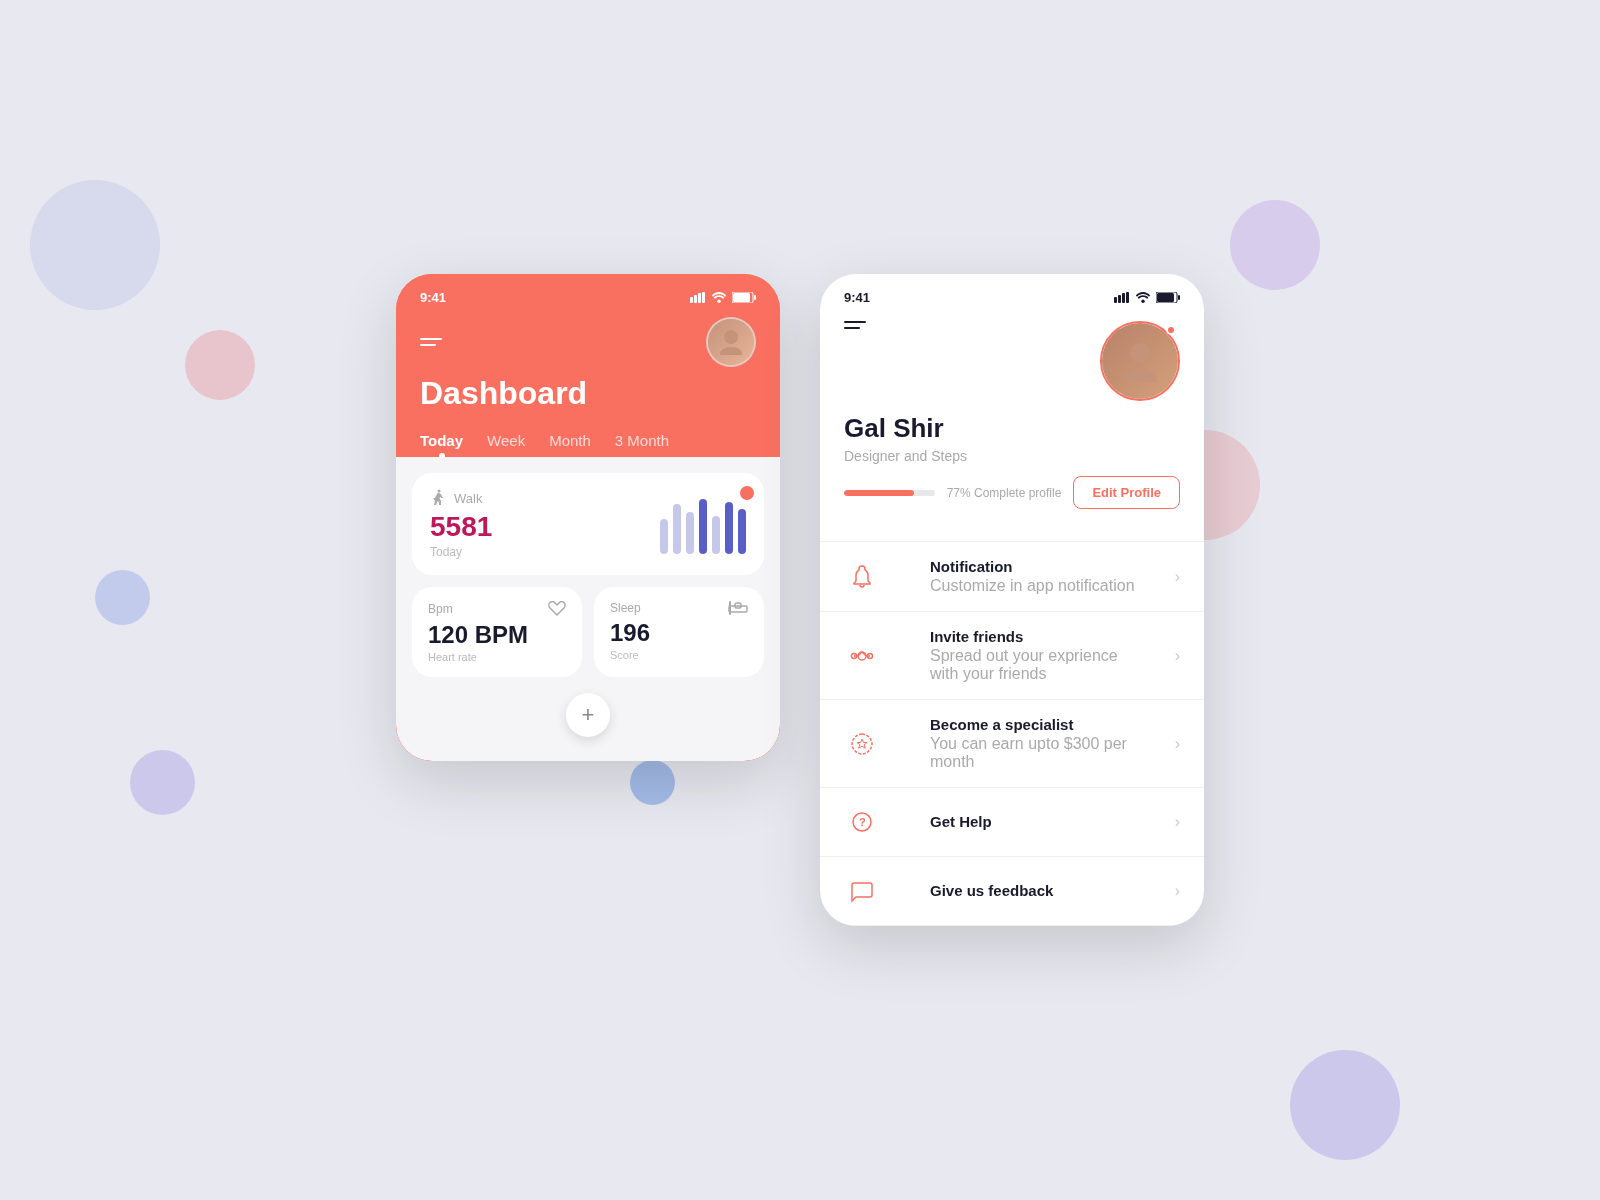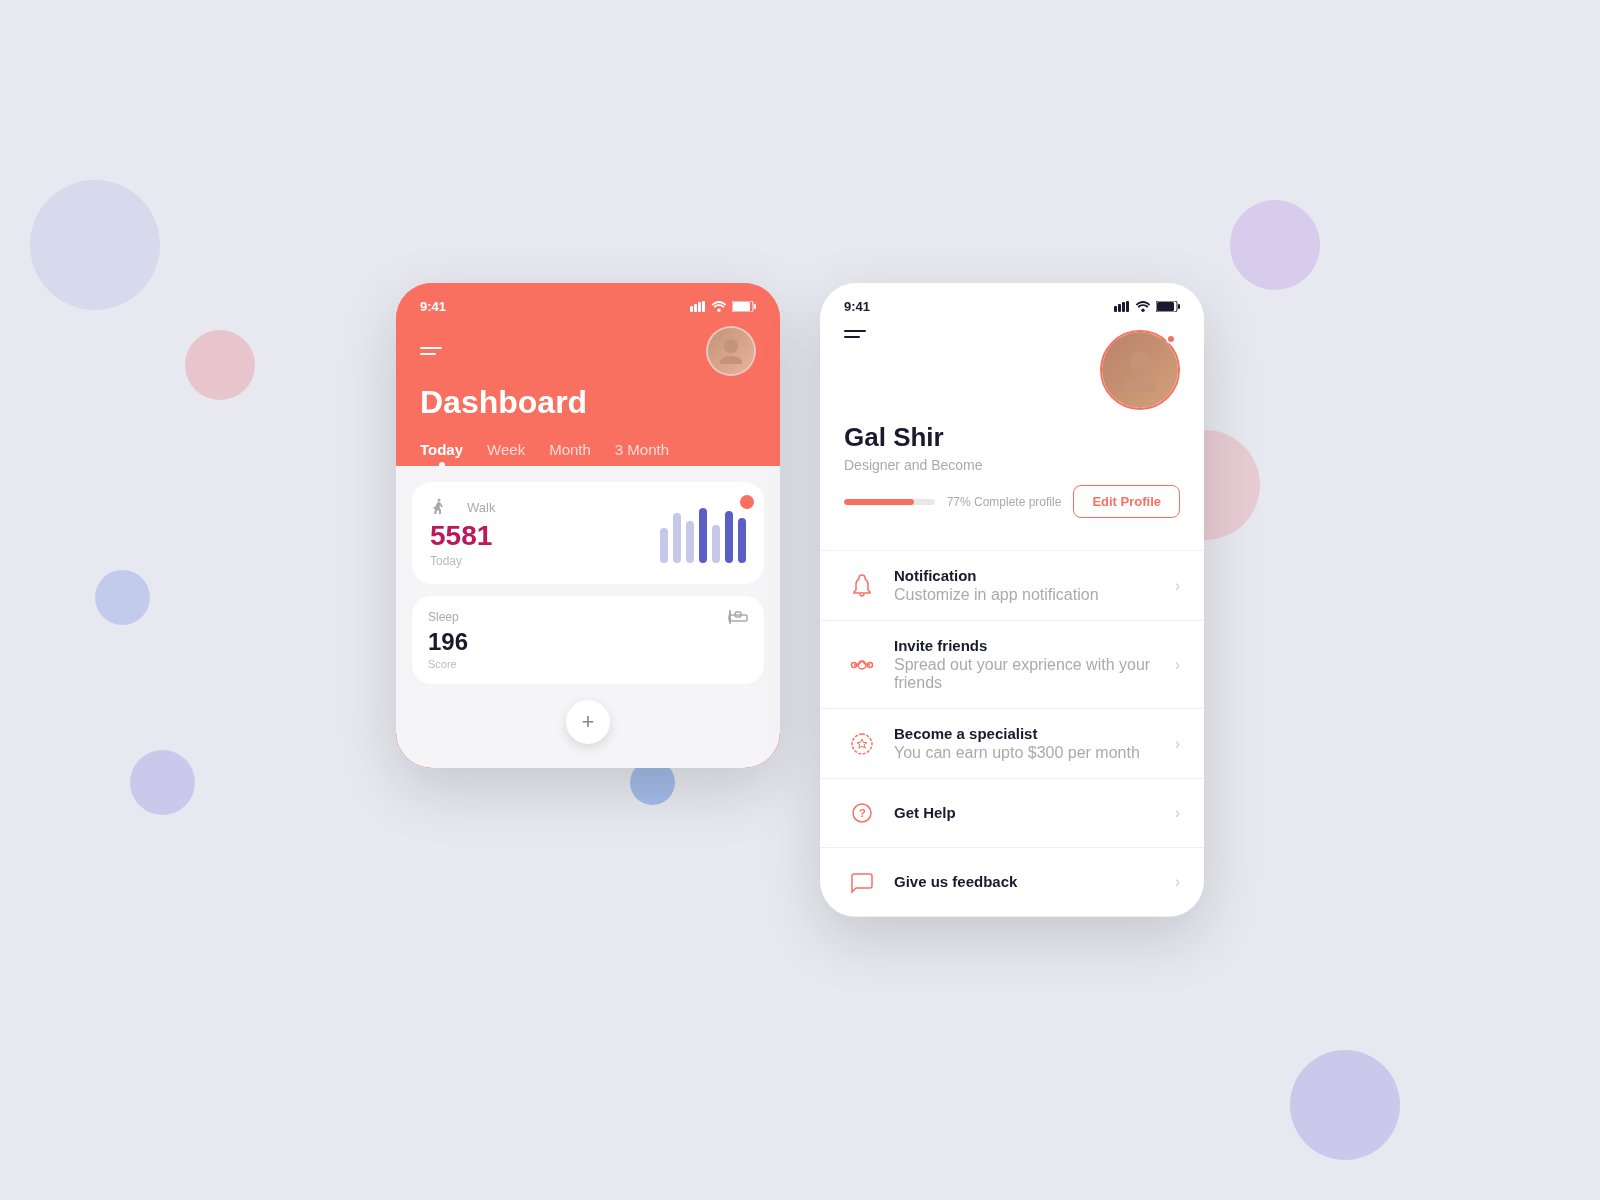--- a/index.html
+++ b/index.html
@@ -165,21 +165,21 @@
       border-radius: 20px;
       padding: 16px 18px;
       margin-bottom: 12px;
     }
 
     .card-label {
       font-size: 13px;
       color: #aaa;
       display: flex;
       align-items: center;
-      gap: 23px;
+      gap: 10px;
       margin-bottom: 4px;
     }
 
     .card-value {
       font-size: 28px;
       font-weight: 700;
       color: #be185d;
       margin-bottom: 2px;
     }
 
@@ -404,20 +404,21 @@
     .menu-list {
       border-top: 1px solid #f0f0f0;
     }
 
     .menu-item {
       display: flex;
       align-items: center;
       padding: 16px 24px;
       border-bottom: 1px solid #f0f0f0;
       cursor: pointer;
+      gap: 36px;
     }
 
     .menu-icon {
       width: 36px;
       height: 36px;
       display: flex;
       align-items: center;
       justify-content: center;
       margin-right: 14px;
       flex-shrink: 0;
@@ -547,20 +548,30 @@
           <div class="bar" style="height:55px;background:#5a5fc7;"></div>
           <div class="bar" style="height:38px;"></div>
           <div class="bar" style="height:52px;background:#5a5fc7;"></div>
           <div class="bar" style="height:45px;background:#5a5fc7;"></div>
         </div>
       </div>
 
 
       <div class="bottom-cards">
 
+        <div class="bottom-card">
+          <div class="bottom-card-header">
+            <span class="bottom-card-label">Bpm</span>
+            <svg width="18" height="16" viewBox="0 0 18 16">
+                <path d="M9 14 L2 7 C0.5 5.5 0.5 3 2 1.5 C3.5 0 5.5 0.5 6.5 1.5 L9 4 L11.5 1.5 C12.5 0.5 14.5 0 16 1.5 C17.5 3 17.5 5.5 16 7 Z" stroke="#aaa" stroke-width="1.5" fill="none"></path>
+              </svg>
+          </div>
+          <div class="bottom-card-value">120 BPM</div>
+          <div class="bottom-card-subtext">Heart rate</div>
+        </div>
 
         <div class="bottom-card">
           <div class="bottom-card-header">
             <span class="bottom-card-label">Sleep</span>
             <svg width="20" height="14" viewBox="0 0 20 14">
                 <rect x="1" y="5" width="18" height="6" rx="1" stroke="#aaa" stroke-width="1.5" fill="none"></rect>
                 <rect x="1" y="0" width="2" height="14" rx="1" fill="#aaa"></rect>
                 <rect x="7" y="2" width="6" height="5" rx="1.5" stroke="#aaa" stroke-width="1.5" fill="none"></rect>
               </svg>
           </div>
@@ -612,21 +623,21 @@
                   <circle cx="25" cy="17" r="10" fill="#c4937a"></circle>
                   <path d="M8 46 Q8 34 25 34 Q42 34 42 46" fill="#c4937a"></path>
                 </svg>
             </div>
           </div>
           <div class="avatar-notif"></div>
         </div>
       </div>
 
       <div class="profile-name">Gal Shir</div>
-      <div class="profile-title">Designer and Become</div>
+      <div class="profile-title">Designer and Steps</div>
 
       <div class="profile-progress-row">
         <div class="progress-bar-bg" style="width:140px;">
           <div class="progress-bar-fill" style="width:77%"></div>
         </div>
         <span class="progress-label">77% Complete profile</span>
         <button class="edit-profile-btn">Edit Profile</button>
       </div>
     </div>
 

